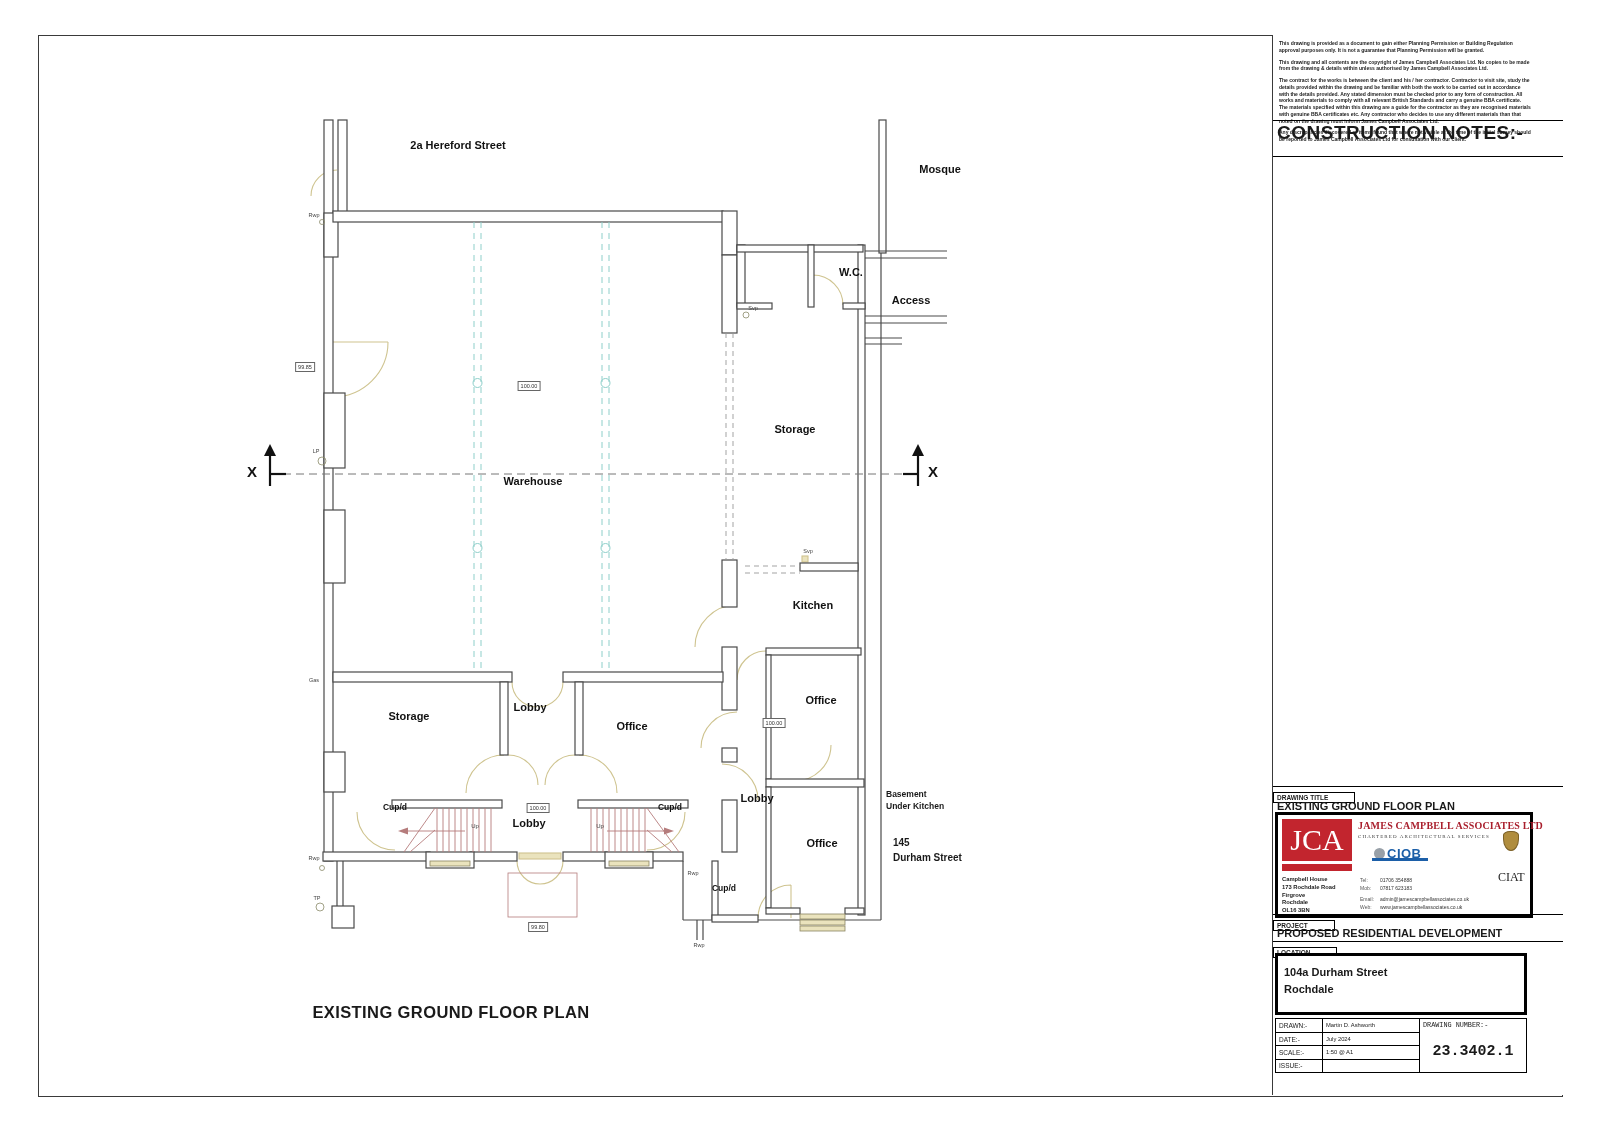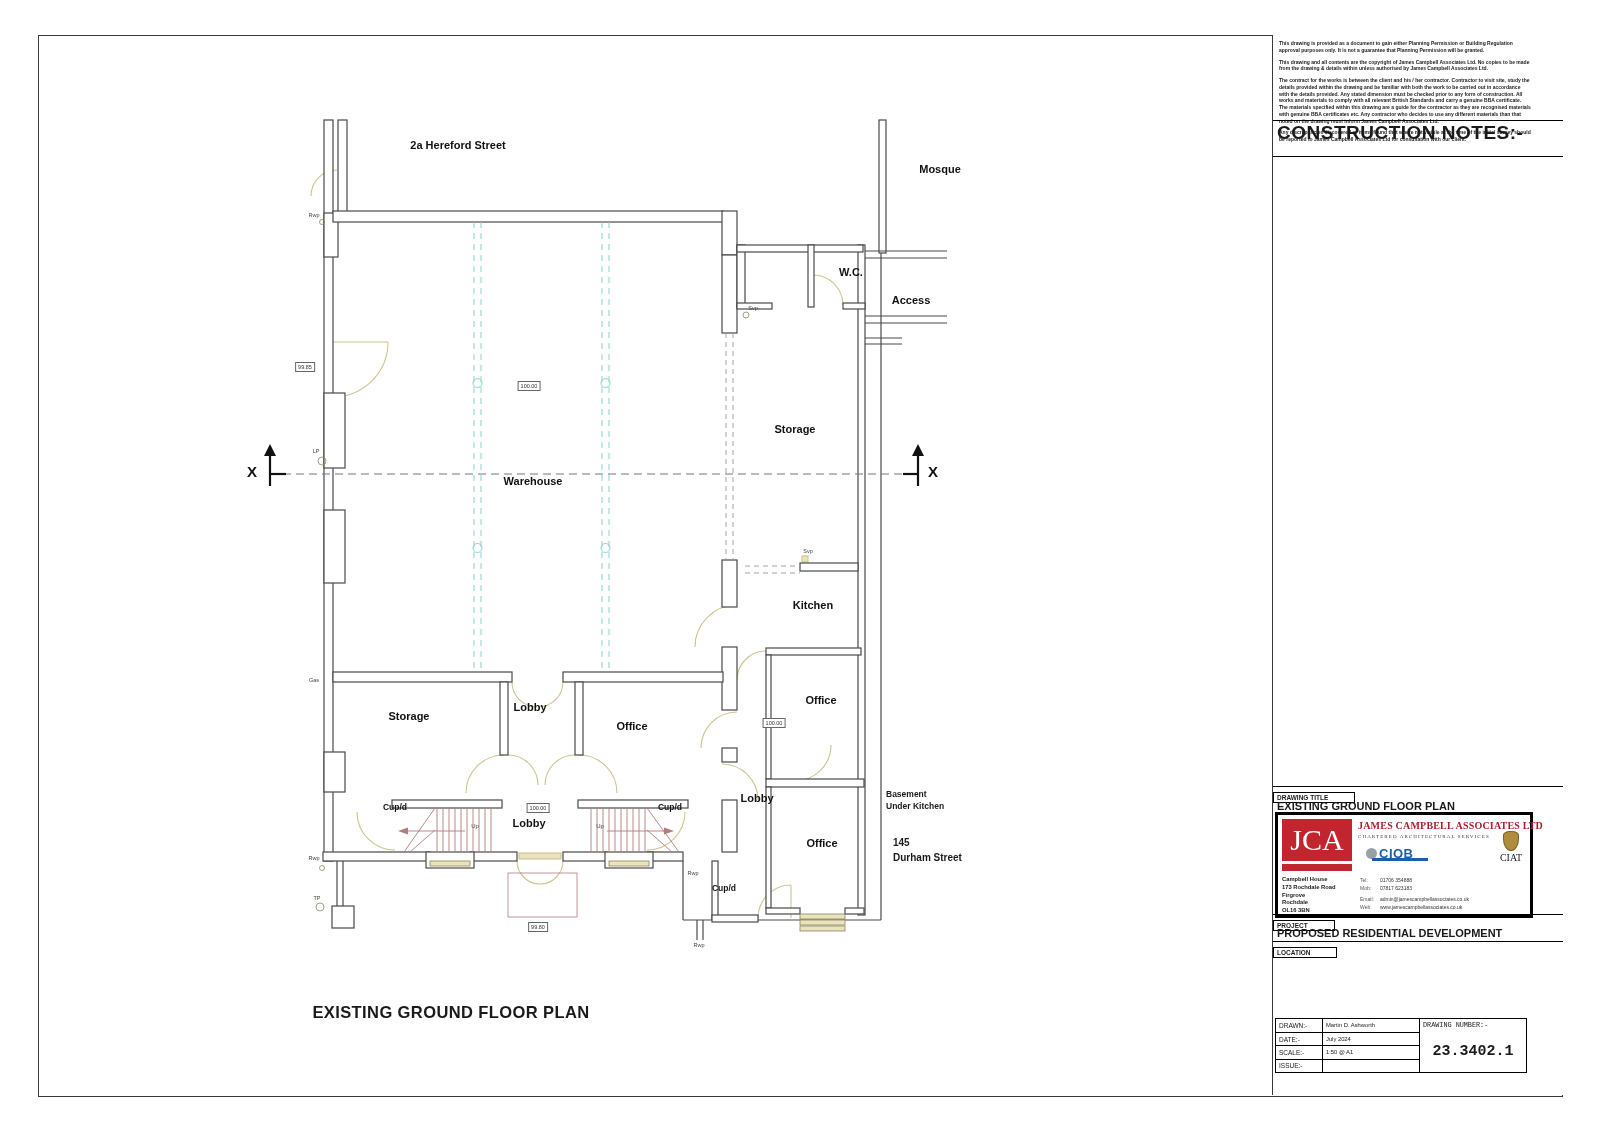--- a/index.html
+++ b/index.html
@@ -30,27 +30,27 @@
   .strip-label{position:relative;top:-1px;display:inline-block;border:1px solid #000;background:#fff;
                font-size:6.5px;font-weight:bold;padding:1px 26px 1px 3px;}
   .bigline{position:absolute;left:4px;font-size:11px;font-weight:bold;white-space:nowrap;}
   .jca-box{position:absolute;left:2px;top:777px;width:252px;height:100px;border:3px solid #000;background:#fff;}
   .jca-logo{position:absolute;left:4px;top:4px;width:70px;height:42px;background:#c2252e;
             color:#fff;font-family:"Liberation Serif",serif;font-size:30px;text-align:center;line-height:42px;}
   .jca-bar{position:absolute;left:4px;top:49px;width:70px;height:7px;background:#c2252e;}
   .jca-name{position:absolute;left:80px;top:5px;color:#a91e2c;font-family:"Liberation Serif",serif;
             font-weight:bold;font-size:10px;letter-spacing:.2px;white-space:nowrap;}
   .jca-tag{position:absolute;left:80px;top:19px;font-size:5px;letter-spacing:1.1px;color:#3a3a3a;font-family:"Liberation Serif",serif;white-space:nowrap;}
-  .ciob{position:absolute;left:88px;top:29px;height:16px;}
+  .ciob{position:absolute;left:96px;top:29px;height:16px;}
   .ciob-mark{display:inline-block;width:11px;height:11px;background:#98a0a8;border-radius:50%;vertical-align:middle;margin-right:2px;}
   .ciob-word{display:inline-block;color:#1c5fa8;font-size:13px;font-weight:bold;letter-spacing:.5px;vertical-align:middle;}
   .ciob-sub{position:absolute;left:94px;top:43px;width:56px;height:2.5px;background:#1c5fa8;}
   .ciat{position:absolute;right:6px;top:16px;width:26px;text-align:center;}
   .ciat-crest{width:14px;height:18px;margin:0 auto;background:#b08d3e;border-radius:7px 7px 8px 8px/4px 4px 12px 12px;border:1px solid #7c6128;}
-  .ciat-word{font-family:"Liberation Serif",serif;font-size:10px;color:#222;margin-top:1px;}
+  .ciat-word{font-family:"Liberation Serif",serif;font-size:12px;color:#222;margin-top:19px;}
   .jca-addr{position:absolute;left:4px;top:61px;font-size:5.8px;font-weight:bold;line-height:1.35;}
   .jca-contacts{position:absolute;left:82px;top:62px;font-size:5px;line-height:1.5;color:#333;}
   .jca-contacts .row{white-space:nowrap;}
   .jca-contacts .clab{display:inline-block;width:20px;color:#555;}
   .jca-contacts .gap{height:4px;}
   .loc-box{position:absolute;left:2px;top:918px;width:252px;height:62px;border:3px solid #000;background:#fff;
            font-size:11px;font-weight:bold;padding:8px 0 0 6px;line-height:1.55;box-sizing:border-box;}
   .loc-box span{display:block;}
   .fields{position:absolute;left:2px;top:983px;width:252px;display:grid;grid-template-columns:47px 97px 1fr;
           grid-auto-rows:13.2px;border:1px solid #000;box-sizing:border-box;}
@@ -346,20 +346,24 @@
     </div>
 
     <div class="strip" style="top:879px;">
       <span class="strip-label">PROJECT</span>
     </div>
     <div class="bigline" style="top:892px;">PROPOSED RESIDENTIAL DEVELOPMENT</div>
 
     <div class="strip" style="top:906px;">
       <span class="strip-label">LOCATION</span>
     </div>
+    <div class="loc-box">
+      <span>104a Durham Street</span>
+      <span>Rochdale</span>
+    </div>
 
     <div class="fields">
       <div class="fcell">DRAWN:-</div>
       <div class="fcell fval">Martin D. Ashworth</div>
       <div class="fcell dnum">
         <div class="dnum-label">DRAWING NUMBER:-</div>
         <div class="dnum-value">23.3402.1</div>
       </div>
       <div class="fcell bt">DATE:-</div>
       <div class="fcell fval bt">July 2024</div>

